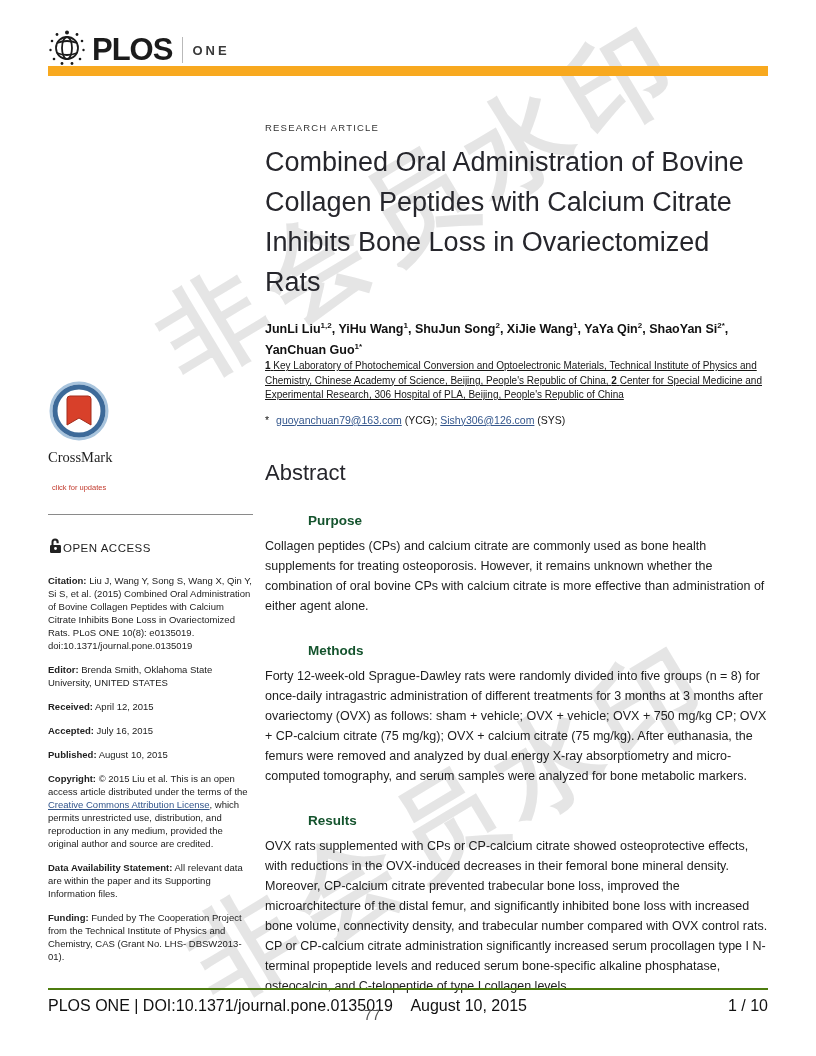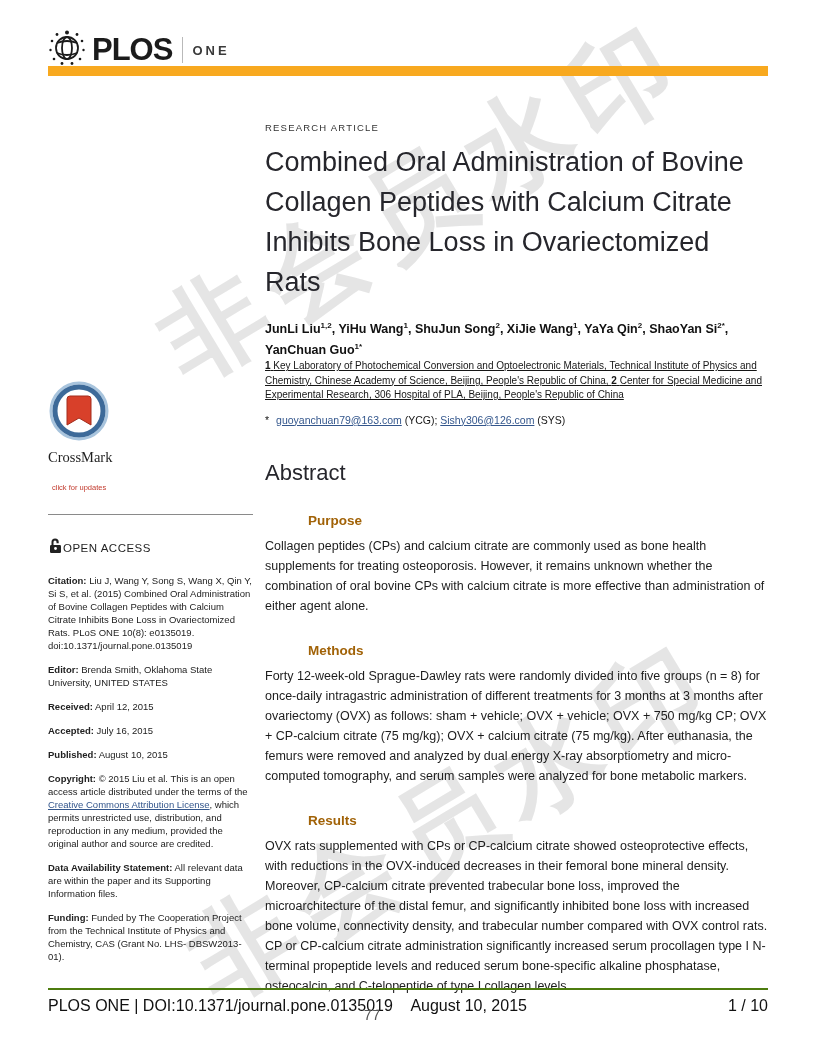--- a/index.html
+++ b/index.html
@@ -30,21 +30,21 @@
   .kicker { font-size:9.5px; letter-spacing:1.2px; color:#333; }
   .title { font-size:27px; line-height:40px; color:#26262c; margin-top:9px; font-weight:normal; }
   .authors { margin-top:15px; font-size:12.5px; font-weight:bold; line-height:17px; color:#111; }
   .authors sup { font-size:8px; }
   .affiliations { font-size:10px; line-height:14.5px; color:#151515;text-decoration:underline; }
   .affiliations b { font-weight:bold; }
   .emails { margin-top:11px; font-size:10.5px; color:#151515; }
   .emails .star { margin-right:7px; }
   a.doc-link { color:#33568c; text-decoration:underline; cursor:pointer; }
   .abstract-heading { margin-top:34px; font-size:22px; font-weight:normal; color:#26262c; }
-  .abs-section-heading { margin-top:27px; font-size:13.5px; font-weight:bold; color:#a16207;padding-left:43px; }
+  .abs-section-heading { margin-top:27px; font-size:13.5px; font-weight:bold; color:#14532d;padding-left:43px; }
   .abs-text { margin-top:8px; font-size:12.5px; line-height:20px; color:#1c1c1c; }
   
   .sidebar { position:absolute; left:48px; top:380px; width:205px; z-index:1; }
   .crossmark { display:inline-block; cursor:pointer; }
   .crossmark-title { font-family:"Liberation Serif","DejaVu Serif",serif; font-size:14.5px; color:#1f1f1f; margin-top:3px; }
   .crossmark-sub { font-size:7.5px; color:#c23b2e; margin-top:17px; margin-left:4px; }
   .sidebar-rule { border:none; border-top:1px solid #8a8a8a; margin:20px 0 0 0; width:205px; }
   .open-access { display:flex; align-items:center; margin-top:22px; }
   .open-access-label { font-size:11.5px; letter-spacing:0.5px; color:#1f1f1f; }
   .side-entries { margin-top:16px; font-size:9.5px; line-height:13px; color:#222; }

